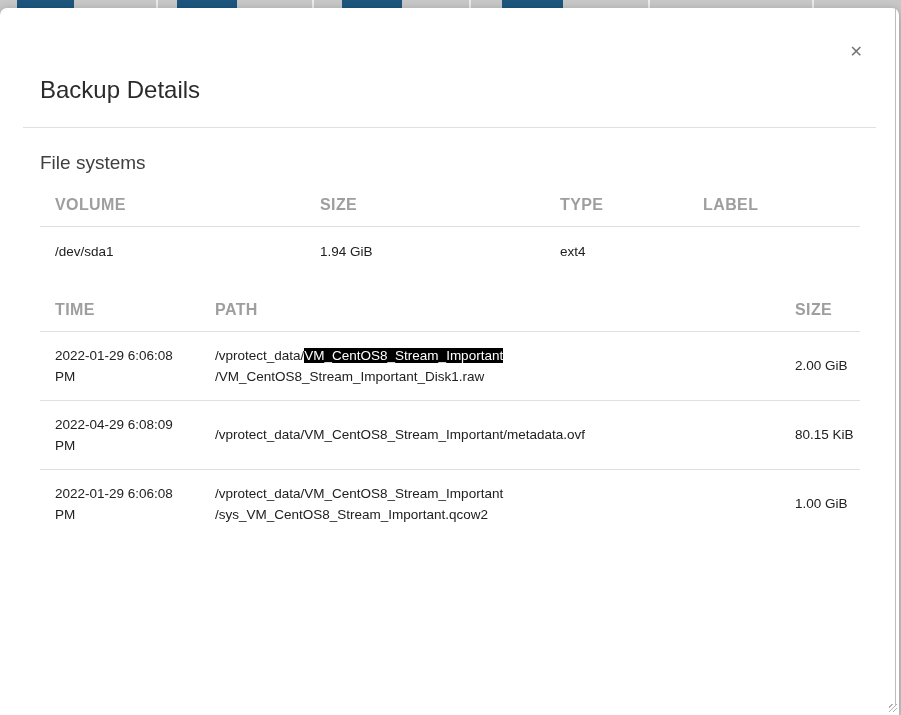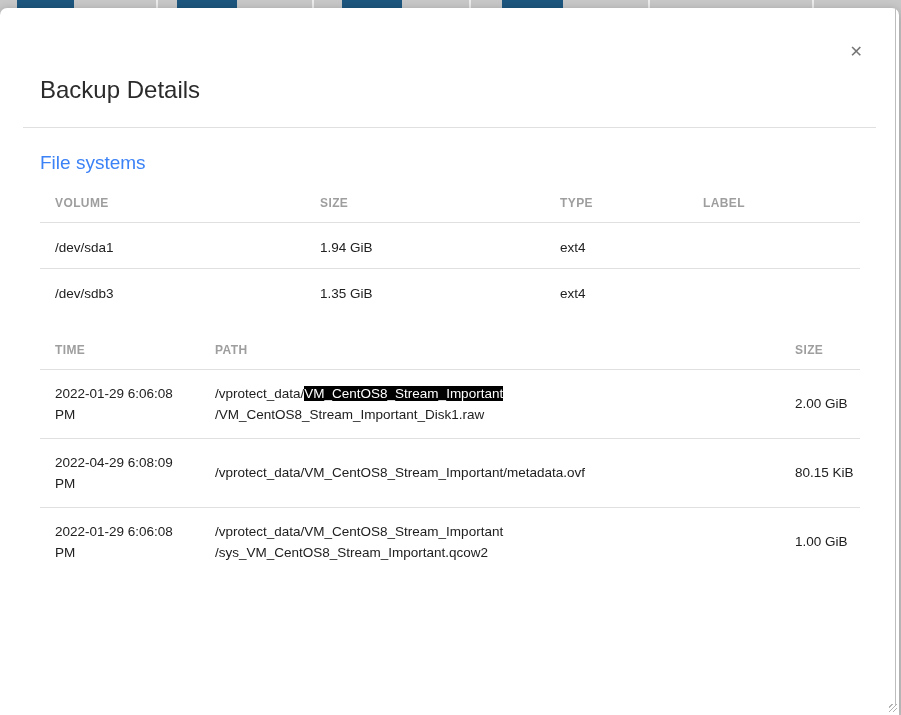--- a/index.html
+++ b/index.html
@@ -78,37 +78,37 @@
     margin: 68px 40px 0 40px;
   }
   .title-divider {
     height: 1px;
     background: #e0e0e0;
     margin: 23px 23px 0 23px;
   }
   .section-heading {
     font-size: 19px;
     font-weight: 400;
-    color: #3b82f6;
+    color: #404040;
     margin: 24px 40px 0 40px;
   }
   table {
     border-collapse: collapse;
     table-layout: fixed;
     width: 820px;
     margin: 0 40px;
   }
   th, td {
     text-align: left;
     padding-left: 15px;
     font-weight: normal;
     vertical-align: middle;
   }
   thead th {
-    font-size: 12px;
+    font-size: 16px;
     font-weight: bold;
     color: #9e9e9e;
     letter-spacing: 0.4px;
     padding-top: 22px;
     padding-bottom: 12px;
     border-bottom: 1px solid #e0e0e0;
     text-transform: uppercase;
   }
   tbody td {
     font-size: 13.5px;
@@ -176,26 +176,20 @@
               <th>LABEL</th>
             </tr>
           </thead>
         <tbody id="fs-body">
             <tr>
               <td>/dev/sda1</td>
               <td>1.94 GiB</td>
               <td>ext4</td>
               <td></td>
             </tr>
-            <tr>
-              <td>/dev/sdb3</td>
-              <td>1.35 GiB</td>
-              <td>ext4</td>
-              <td></td>
-            </tr>
           </tbody>
       </table>
     </section>
 
     <div class="spacer-after-fs"></div>
 
     <section>
       <table class="files-table">
         <colgroup>
           <col class="c-time">

